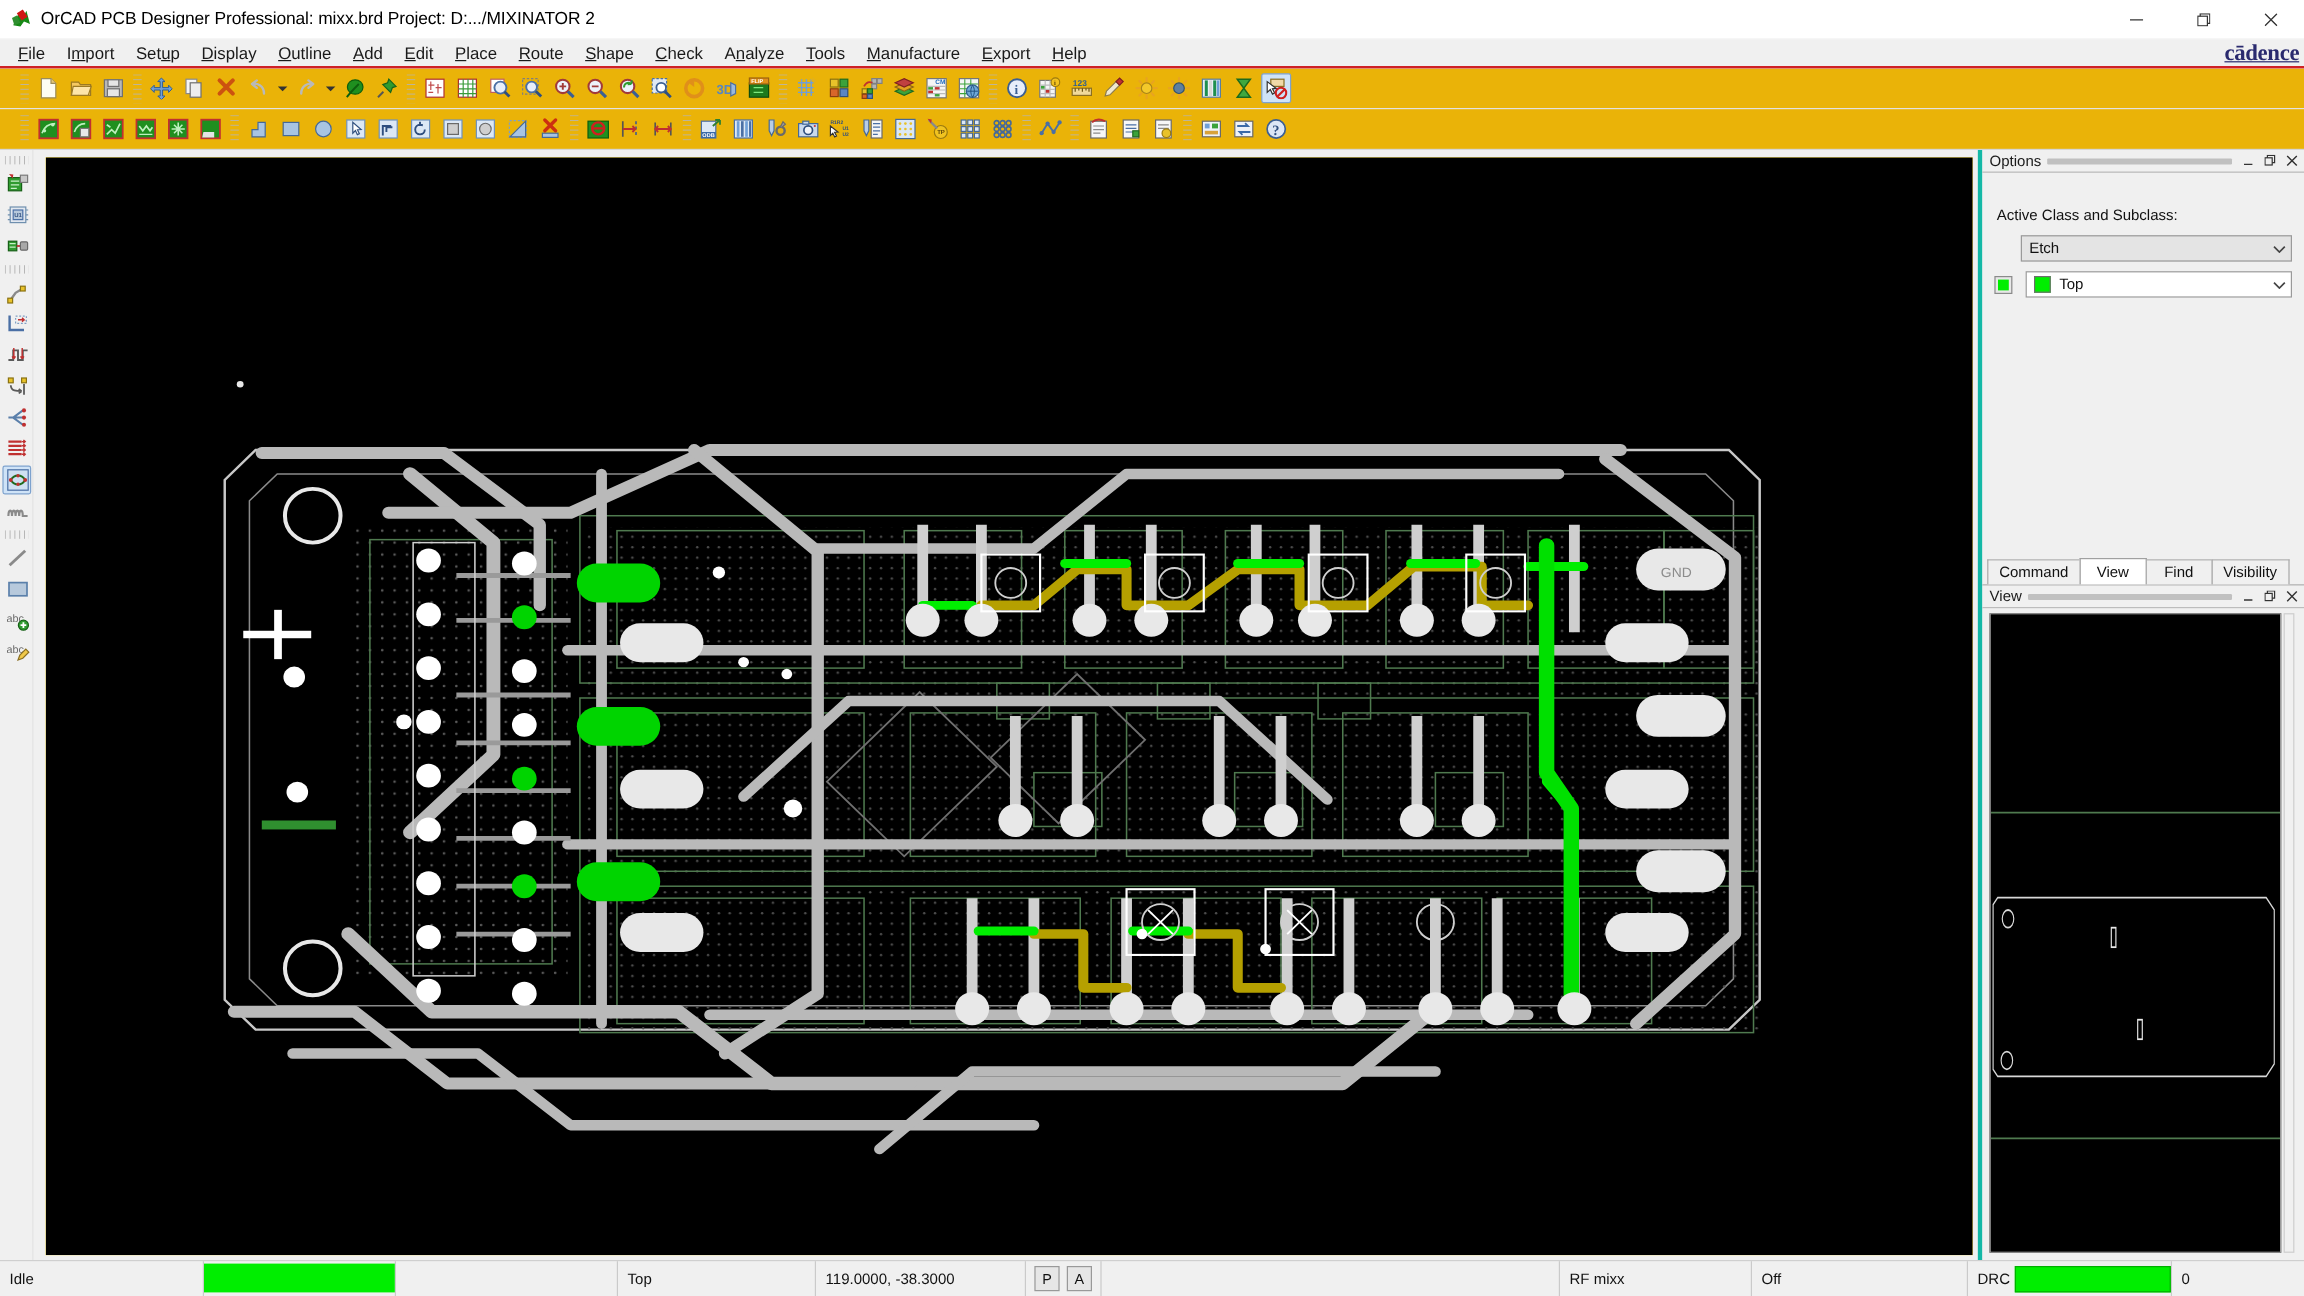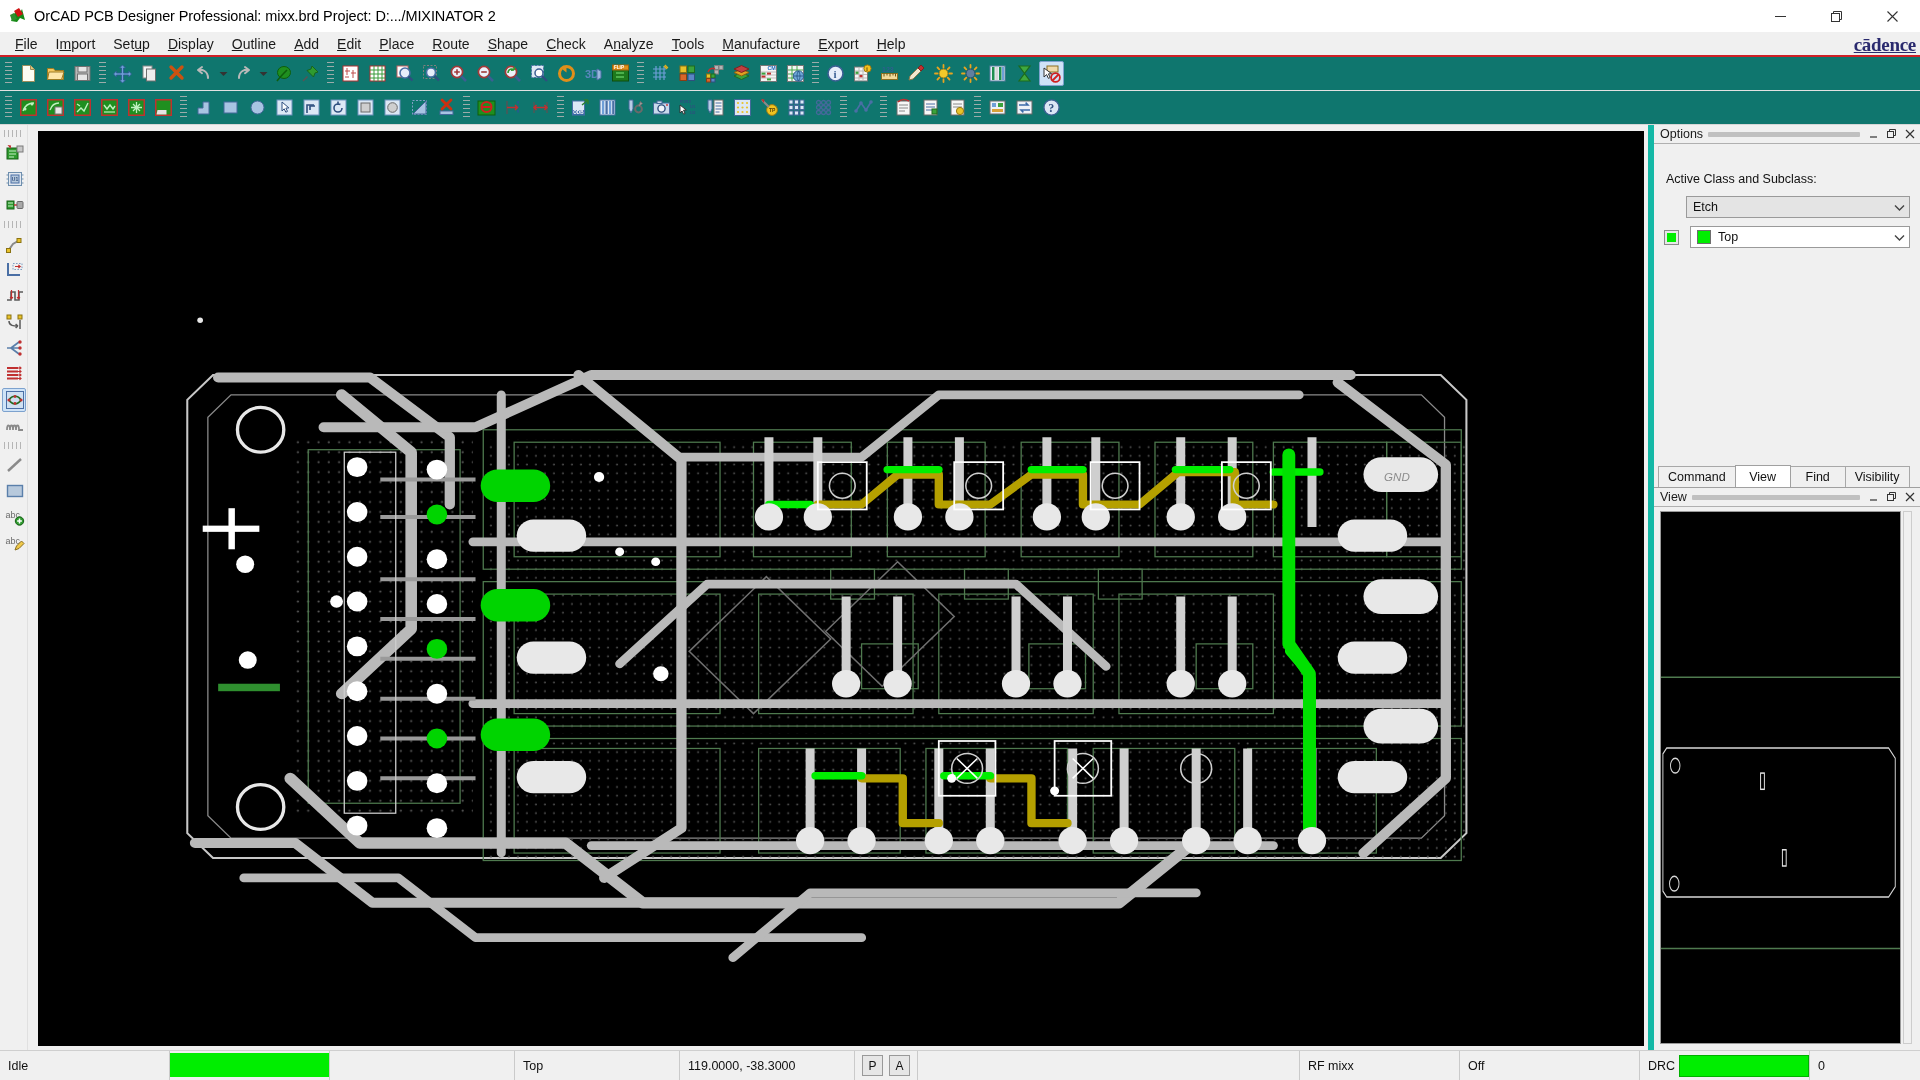--- a/index.html
+++ b/index.html
@@ -63,23 +63,23 @@
     font-size: 19px; color: #2a2a6e; font-weight: 600;
     letter-spacing: -0.3px; line-height: 1;
     font-family: "Liberation Serif", serif;
     text-decoration: underline;
   }
 
   
   .toolbar-row {
     flex: 0 0 34px; height: 34px;
     display: flex; align-items: center;
-    background: #0f766e;
+    background: #eab308;
     border-bottom: 1px solid #e2e2e2;
-    padding-left: 2px;
+    padding-left: 14px;
   }
   .toolbar-row.row2 { border-bottom: 1px solid #d6d6d6; }
   .tb-grip {
     width: 7px; height: 24px; margin: 0 3px;
     flex: 0 0 auto;
     background-image:
       linear-gradient(to bottom, #b5b5b5 1px, transparent 1px);
     background-size: 100% 4px;
     opacity: 0.85;
   }
@@ -129,30 +129,30 @@
   
   .canvas-wrap {
     flex: 1 1 auto; position: relative;
     background: #f0f0f0;
     padding: 6px 4px 4px 10px;
     min-width: 0;
   }
   .canvas {
     width: 100%; height: 100%;
     background: #fde047;
-    position: relative; overflow: hidden; font-style: italic;
+    position: relative; overflow: hidden;
   }
   .canvas svg { display: block; width: 100%; height: 100%; }
 
   
   .rdock {
     flex: 0 0 272px; width: 272px;
     display: flex; flex-direction: column;
     background: #f0f0f0;
-    border-left: 6px solid #14b8a6;
+    border-left: 4px solid #14b8a6;
     min-height: 0;
   }
   .panel-header {
     height: 19px; flex: 0 0 19px;
     display: flex; align-items: center;
     padding-left: 6px;
     background: #f0f0f0;
     border-bottom: 1px solid #b0b0b0;
   }
   .panel-header .ph-title {

